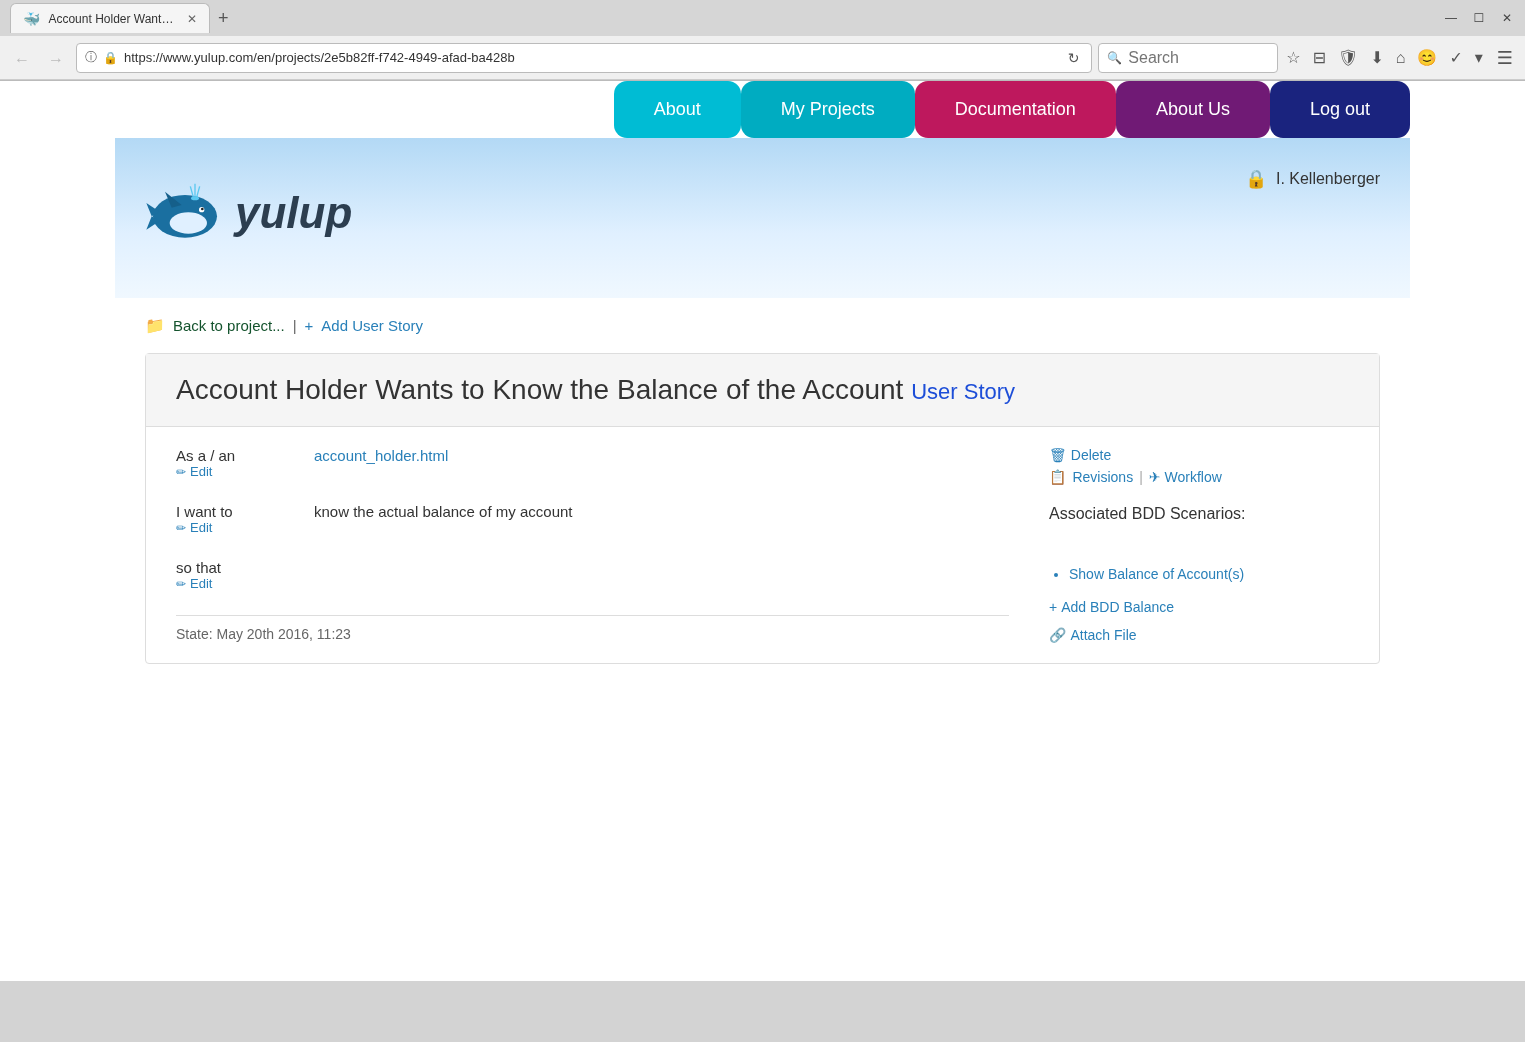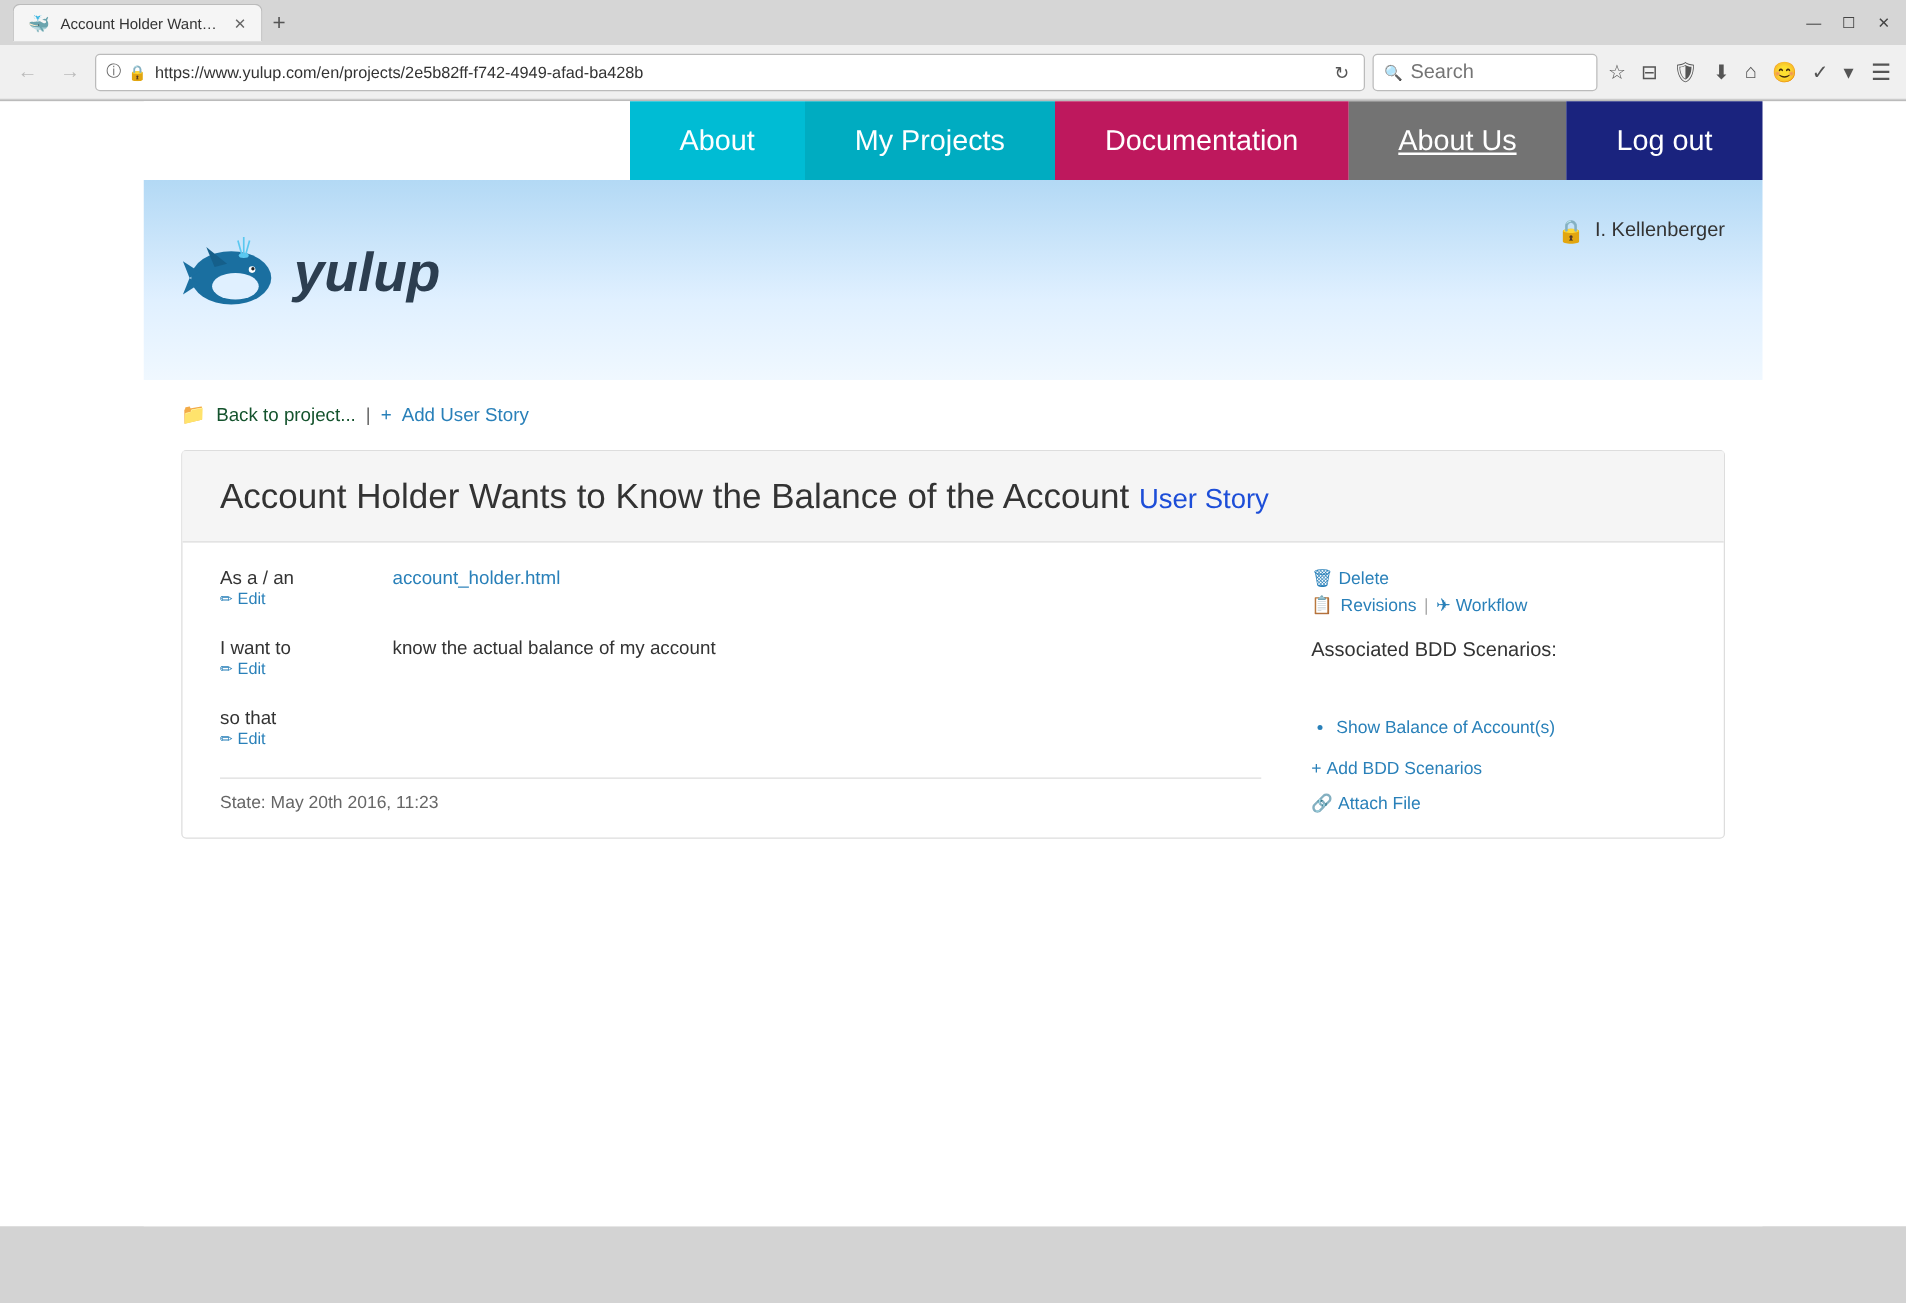--- a/index.html
+++ b/index.html
@@ -28,25 +28,25 @@
     .search-bar { border: none; outline: none; font-size: 16px; color: #999; background: transparent; width: 120px; }
     .nav-icons { display: flex; align-items: center; gap: 8px; }
     .nav-icon { font-size: 16px; color: #555; cursor: pointer; padding: 2px; }
     .nav-menu { font-size: 18px; color: #555; cursor: pointer; padding: 2px 4px; }
 
     
     .site-wrapper { background: white; width: 1295px; margin: 0 auto; min-height: 900px; }
 
     
     .site-nav { display: flex; justify-content: flex-end; background: transparent; }
-    .nav-item { padding: 18px 40px; font-size: 23px; font-weight: 500; color: white; cursor: pointer; text-decoration: none; }
+    .nav-item { padding: 18px 40px; font-size: 18px; font-weight: 500; color: white; cursor: pointer; text-decoration: none; border-radius: 13px; }
     .nav-item.about { background: #00bcd4; }
     .nav-item.myprojects { background: #00acc1; }
     .nav-item.documentation { background: #be185d; text-align: center; }
-    .nav-item.aboutus { background: #737373; text-decoration: underline; }
+    .nav-item.aboutus { background: #701a75; }
     .nav-item.logout { background: #1a237e; }
 
     
     .site-header { background: linear-gradient(180deg, #b3d9f5 0%, #e0f0ff 60%, #f0f8ff 100%); padding: 20px 30px 30px 30px; display: flex; align-items: center; justify-content: space-between; min-height: 160px; }
     .logo-area { display: flex; align-items: center; gap: 10px; }
     .logo-text { font-size: 44px; font-weight: bold; color: #2c3e50; font-style: italic; }
     .user-info { display: flex; align-items: center; gap: 8px; font-size: 16px; color: #333; align-self: flex-start; margin-top: 10px; }
     .user-icon { font-size: 18px; }
 
     
@@ -264,21 +264,21 @@
 
             <div class="bdd-section">
               <div class="bdd-title">Associated BDD Scenarios:</div>
               <ul class="bdd-list">
                 <li class="bdd-item">
                   <a>Show Balance of Account(s)</a>
                 </li>
               </ul>
               <a class="add-bdd-link">
                 <span>+</span>
-                <span>Add BDD Scenarios</span>
+                <span>Add BDD Balance</span>
               </a>
               <a class="attach-link">
                 <span>🔗</span>
                 <span>Attach File</span>
               </a>
             </div>
           </div>
         </div>
       </div>
     </div>

